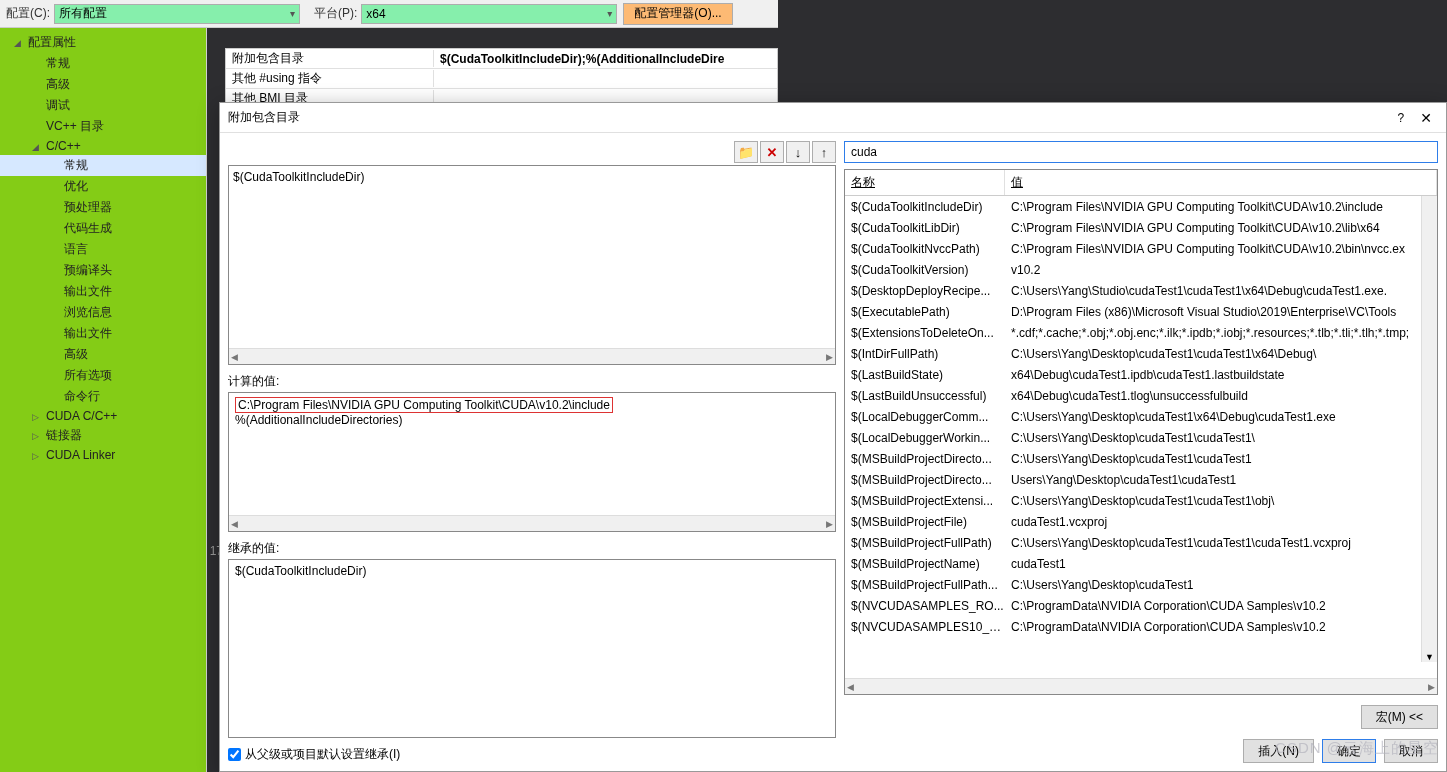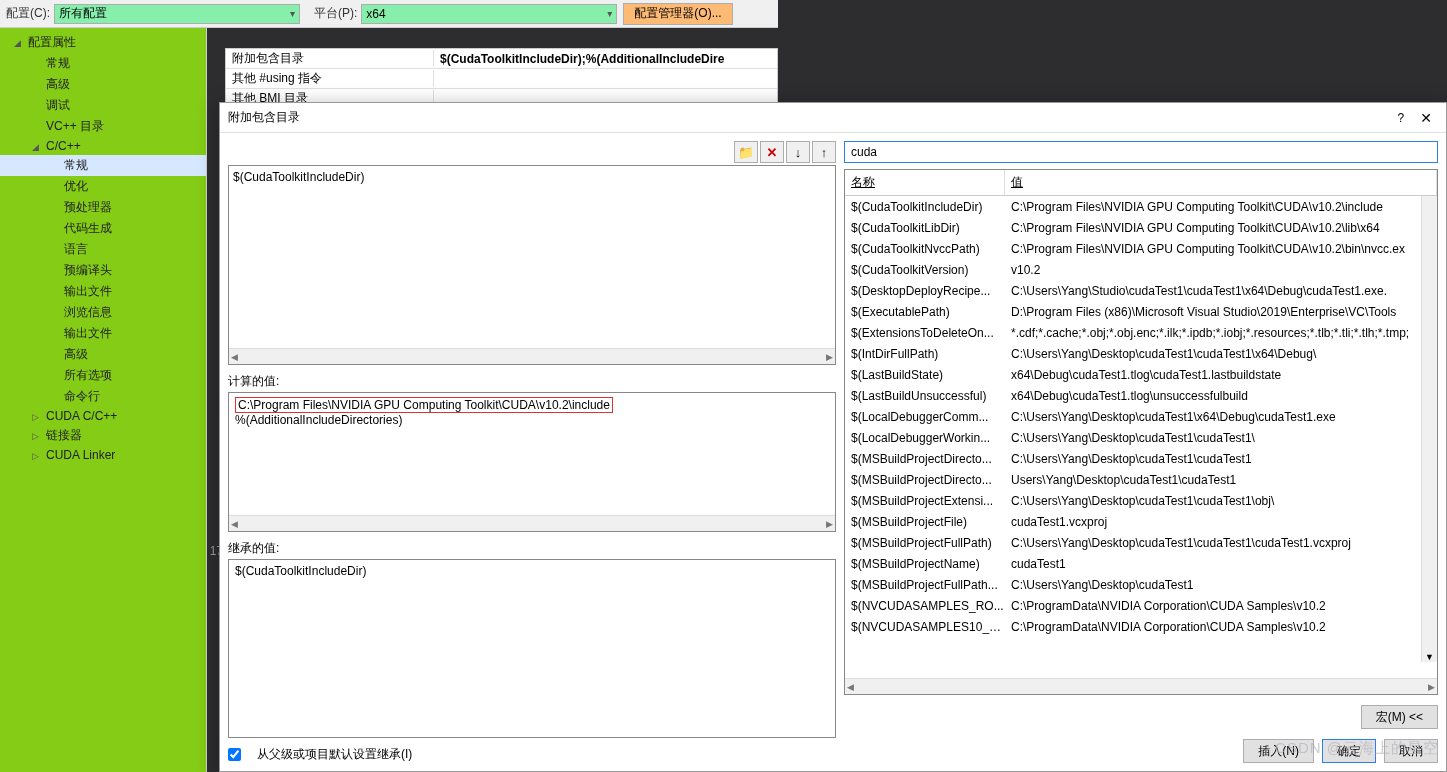--- a/index.html
+++ b/index.html
@@ -50,21 +50,21 @@
 .toolbar button { width: 24px; height: 22px; border: 1px solid #adadad; background: #f0f0f0; cursor: pointer; font-size: 13px; line-height: 1; }
 .toolbar .del { color: #c00; font-weight: bold; }
 .toolbar .new { color: #a0761a; }
 .listbox { height: 200px; border: 1px solid #888; padding: 4px; overflow: auto; background: #fff; position: relative; }
 .listbox .scroll-h { position: absolute; bottom: 0; left: 0; right: 0; height: 16px; background: #f0f0f0; border-top: 1px solid #ddd; display: flex; justify-content: space-between; align-items: center; padding: 0 2px; }
 .lbl { margin: 8px 0 2px 0; }
 .valbox { height: 140px; border: 1px solid #888; padding: 4px 6px; background: #fff; position: relative; overflow: hidden; }
 .valbox .highlight { border: 1px solid #d33; padding: 0 2px; display: inline-block; }
 .valbox .scroll-h { position: absolute; bottom: 0; left: 0; right: 0; height: 16px; background: #f0f0f0; border-top: 1px solid #ddd; display: flex; justify-content: space-between; align-items: center; padding: 0 2px; }
 .inheritbox { flex: 1; border: 1px solid #888; padding: 4px 6px; background: #fff; min-height: 110px; }
-.chk { margin-top: 8px; display: flex; align-items: center; gap: 16px; }
+.chk { margin-top: 8px; display: flex; align-items: center; gap: 4px; }
 .chk input { width: 13px; height: 13px; }
 
 
 .dlg-right { flex: 1; display: flex; flex-direction: column; overflow: hidden; }
 .search { height: 22px; border: 1px solid #2e7de9; padding: 0 6px; margin-bottom: 6px; outline: none; }
 .macro-table { flex: 1; border: 1px solid #888; overflow: hidden; display: flex; flex-direction: column; }
 .macro-head { display: flex; background: #fff; border-bottom: 1px solid #ccc; }
 .macro-head div { padding: 4px 6px; border-right: 1px solid #e0e0e0; text-decoration: underline; }
 .macro-head .c1 { width: 160px; }
 .macro-head .c2 { flex: 1; }
@@ -222,21 +222,21 @@
             <div class="mrow">
               <div class="c1">$(ExtensionsToDeleteOn...</div>
               <div class="c2">*.cdf;*.cache;*.obj;*.obj.enc;*.ilk;*.ipdb;*.iobj;*.resources;*.tlb;*.tli;*.tlh;*.tmp;</div>
             </div>
             <div class="mrow">
               <div class="c1">$(IntDirFullPath)</div>
               <div class="c2">C:\Users\Yang\Desktop\cudaTest1\cudaTest1\x64\Debug\</div>
             </div>
             <div class="mrow">
               <div class="c1">$(LastBuildState)</div>
-              <div class="c2">x64\Debug\cudaTest1.tlog\cudaTest1.lastbuildstate</div>
+              <div class="c2">x64\Debug\cudaTest1.ipdb\cudaTest1.lastbuildstate</div>
             </div>
             <div class="mrow">
               <div class="c1">$(LastBuildUnsuccessful)</div>
               <div class="c2">x64\Debug\cudaTest1.tlog\unsuccessfulbuild</div>
             </div>
             <div class="mrow">
               <div class="c1">$(LocalDebuggerComm...</div>
               <div class="c2">C:\Users\Yang\Desktop\cudaTest1\x64\Debug\cudaTest1.exe</div>
             </div>
             <div class="mrow">

